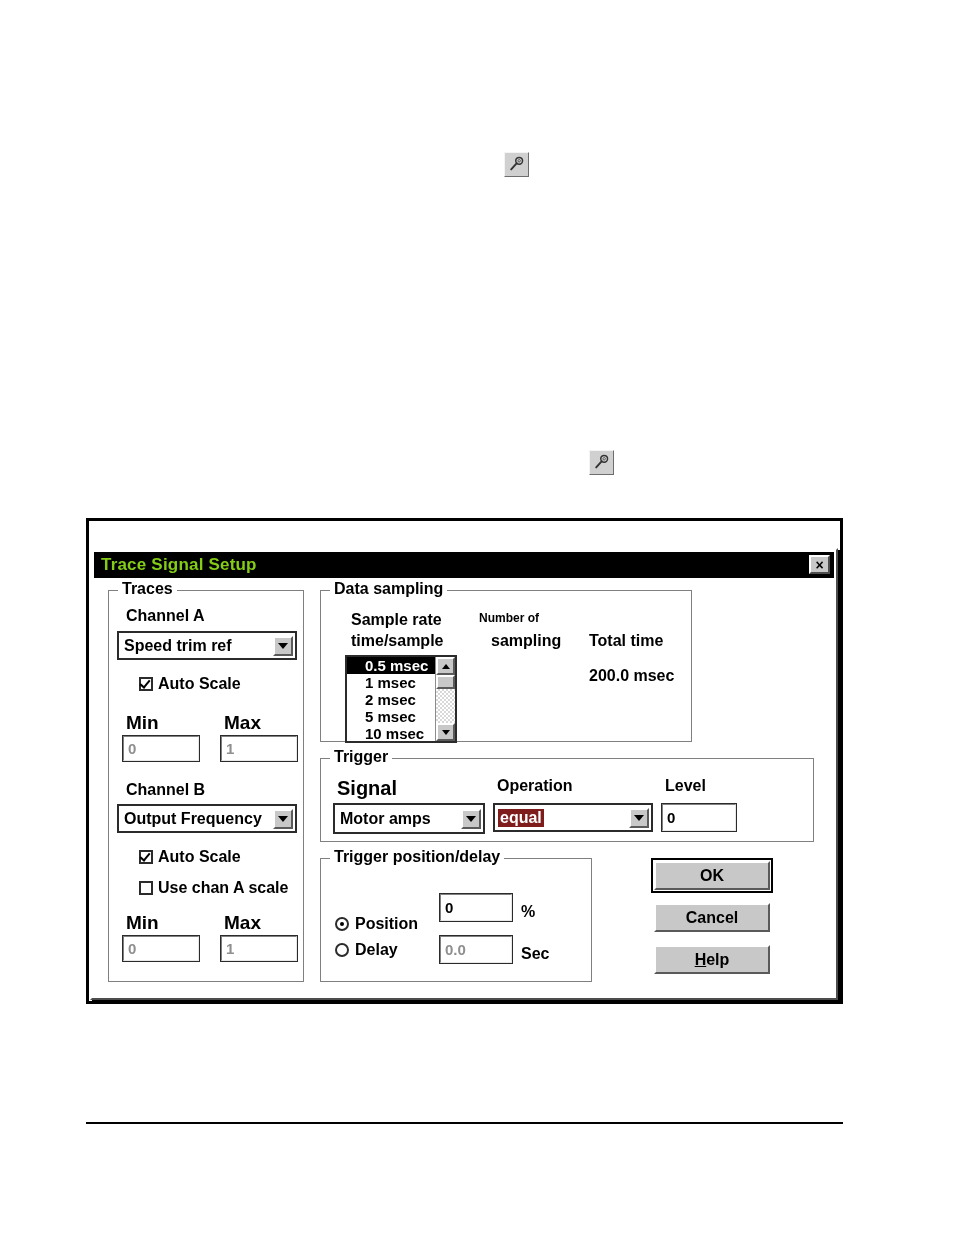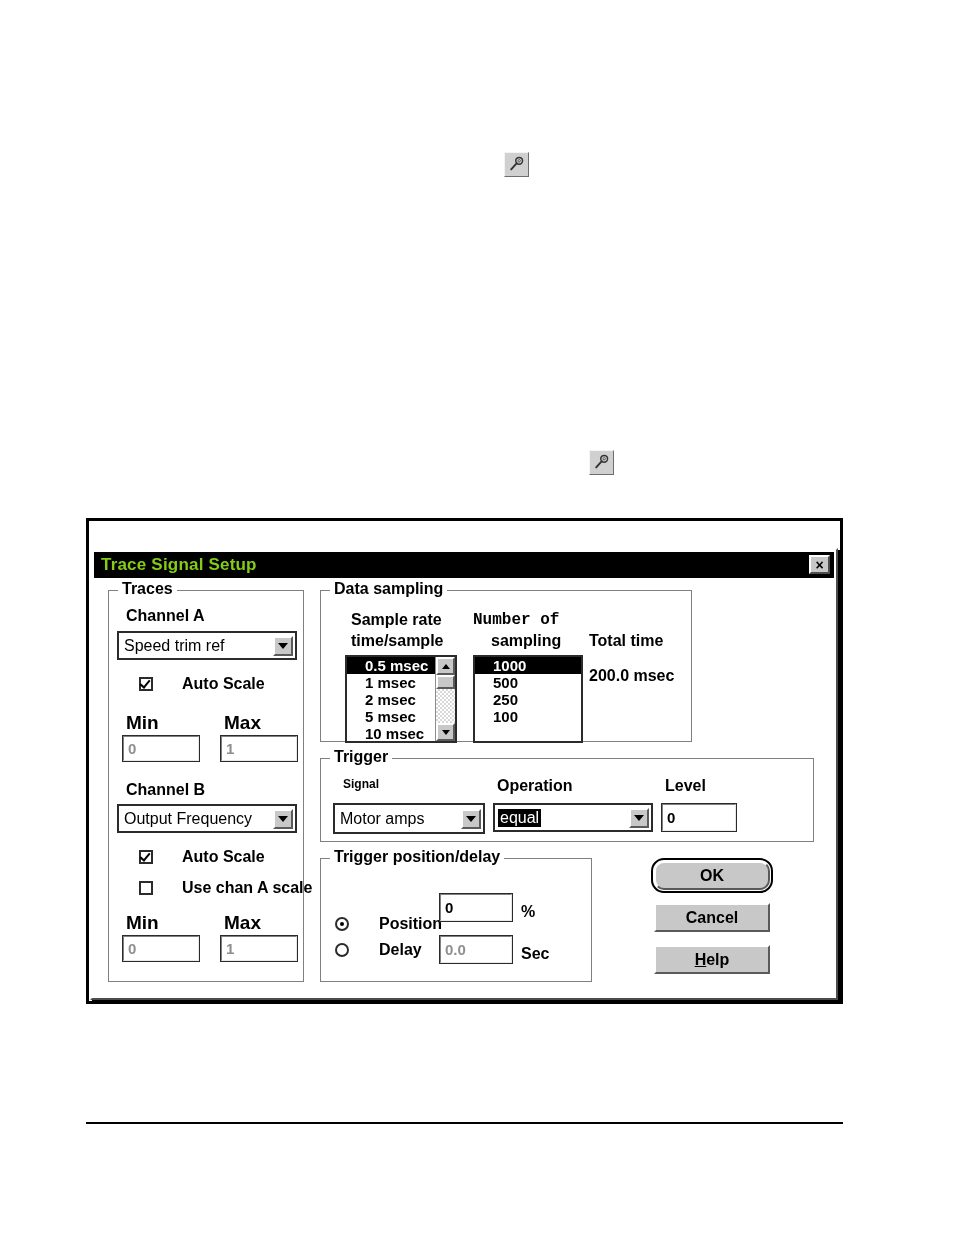--- a/index.html
+++ b/index.html
@@ -148,27 +148,27 @@
     position: absolute;
     box-sizing: border-box;
     background: #ffffff;
     border: 2px solid #2b2b2b;
     display: flex;
     align-items: center;
   }
   .combo .combo-text {
     flex: 1 1 auto;
     font-size: 16px;
-    font-weight: normal;
+    font-weight: bold;
     padding-left: 5px;
     white-space: nowrap;
     overflow: hidden;
   }
   .combo .combo-text.selected {
-    background: #000000;
+    background: #7f1d1d;
     color: #ffffff;
     flex: 0 0 auto;
     padding-left: 2px;
     padding-right: 2px;
     margin-left: 3px;
   }
   .combo .combo-arrow {
     flex: 0 0 auto;
     width: 20px;
     height: 20px;
@@ -270,21 +270,20 @@
     border-bottom: 2px solid #5a5a5a;
     box-sizing: border-box;
   }
 
   
   .check-row, .radio-row {
     position: absolute;
     display: flex;
     align-items: center;
     white-space: nowrap;
-    gap: 24px;
   }
   .checkbox-box {
     width: 14px;
     height: 14px;
     box-sizing: border-box;
     background: #ffffff;
     border: 2px solid #2b2b2b;
     position: relative;
     flex: 0 0 auto;
     margin-right: 5px;
@@ -434,21 +433,21 @@
     <div class="field disabled" style="left:13px; top:344px; width:78px; height:27px;">0</div>
     <div class="field disabled" style="left:111px; top:344px; width:78px; height:27px;">1</div>
   </div>
 
   <div class="groupbox" style="left:228px; top:40px; width:372px; height:152px;">
     <span class="legend">Data sampling</span>
 
     <span class="lbl" style="left:30px; top:20px; font-size:16px;">Sample rate</span>
     <span class="lbl" style="left:30px; top:41px; font-size:16px;">time/sample</span>
 
-    <span class="lbl" style="left:152px; top:20px; font-size:16px;font-family:Liberation Mono, monospace;">Number of</span>
+    <span class="lbl" style="left:158px; top:20px; font-size:12px;">Number of</span>
     <span class="lbl" style="left:170px; top:41px; font-size:16px;">sampling</span>
 
     <span class="lbl" style="left:268px; top:41px; font-size:16px;">Total time</span>
     <span class="lbl" style="left:268px; top:76px; font-size:16px;">200.0 msec</span>
 
     <div class="listbox" style="left:24px; top:64px; width:112px; height:88px;">
       <ul class="items">
         <li class="sel">0.5 msec</li>
         <li>1 msec</li>
         <li>2 msec</li>
@@ -461,34 +460,26 @@
           </div>
         <div class="sb-track">
           <div class="sb-thumb"></div>
         </div>
         <div class="sb-btn">
             <i class="tri-down"></i>
           </div>
       </div>
     </div>
 
-    <div class="listbox" style="left:152px; top:64px; width:110px; height:88px;">
-      <ul class="items">
-        <li class="sel">1000</li>
-        <li>500</li>
-        <li>250</li>
-        <li>100</li>
-      </ul>
-    </div>
   </div>
 
   <div class="groupbox" style="left:228px; top:208px; width:494px; height:84px;">
     <span class="legend">Trigger</span>
 
-    <span class="lbl" style="left:22px; top:18px; font-size:12px;">Signal</span>
+    <span class="lbl" style="left:16px; top:18px; font-size:20px;">Signal</span>
     <span class="lbl" style="left:176px; top:18px; font-size:16px;">Operation</span>
     <span class="lbl" style="left:344px; top:18px; font-size:16px;">Level</span>
 
     <div class="combo" style="left:12px; top:44px; width:152px; height:31px;">
       <span class="combo-text">Motor amps</span>
       <span class="combo-arrow">
           <i class="tri-down"></i>
         </span>
     </div>
 
@@ -514,21 +505,21 @@
     <span class="lbl" style="left:200px; top:44px; font-size:16px;">%</span>
 
     <div class="radio-row" style="left:14px; top:82px;">
       <span class="radio-circle"></span>
       <span class="ctrl-label">Delay</span>
     </div>
     <div class="field disabled" style="left:118px; top:76px; width:74px; height:29px;">0.0</div>
     <span class="lbl" style="left:200px; top:86px; font-size:16px;">Sec</span>
   </div>
 
-  <div class="pushbtn default" style="left:562px; top:311px; width:116px; height:29px;border-radius:10px;">OK</div>
+  <div class="pushbtn default" style="left:562px; top:311px; width:116px; height:29px;">OK</div>
   <div class="pushbtn" style="left:562px; top:353px; width:116px; height:29px;">Cancel</div>
   <div class="pushbtn" style="left:562px; top:395px; width:116px; height:29px;">
     <span class="accel">H</span>
       <span>elp</span>
   </div>
 
 </div>
 
 <div id="bottom-rule"></div>
 

